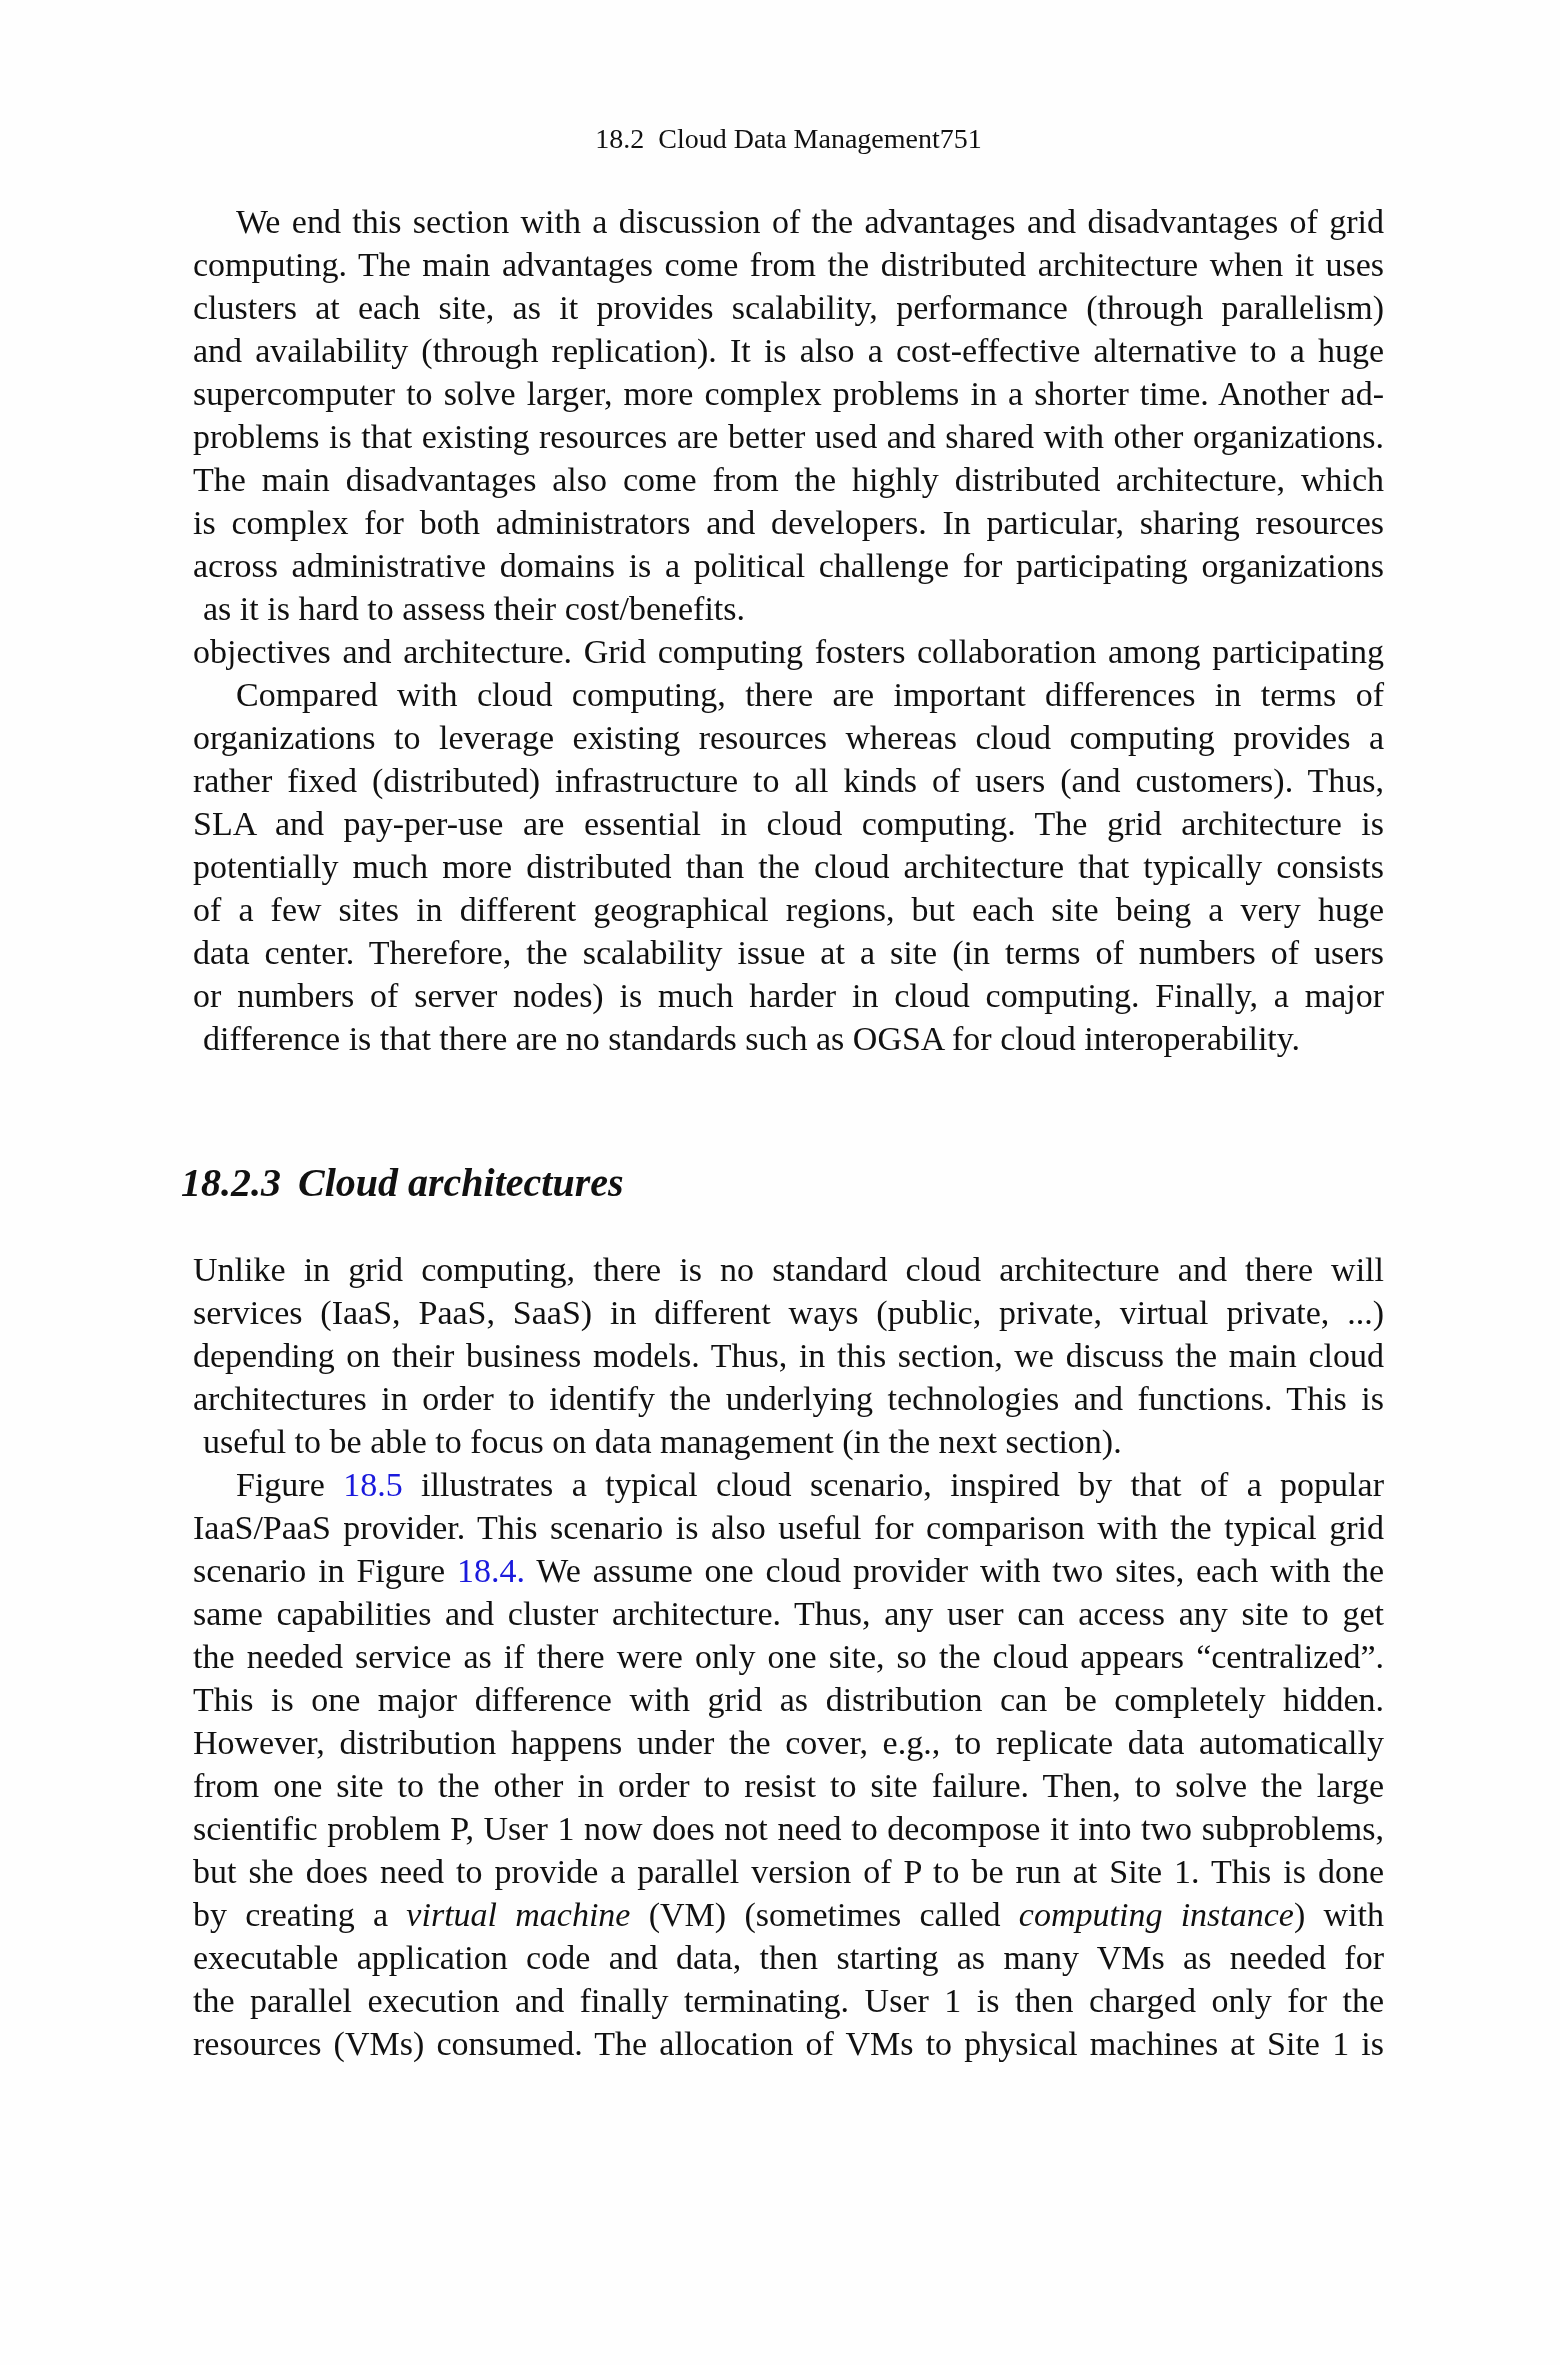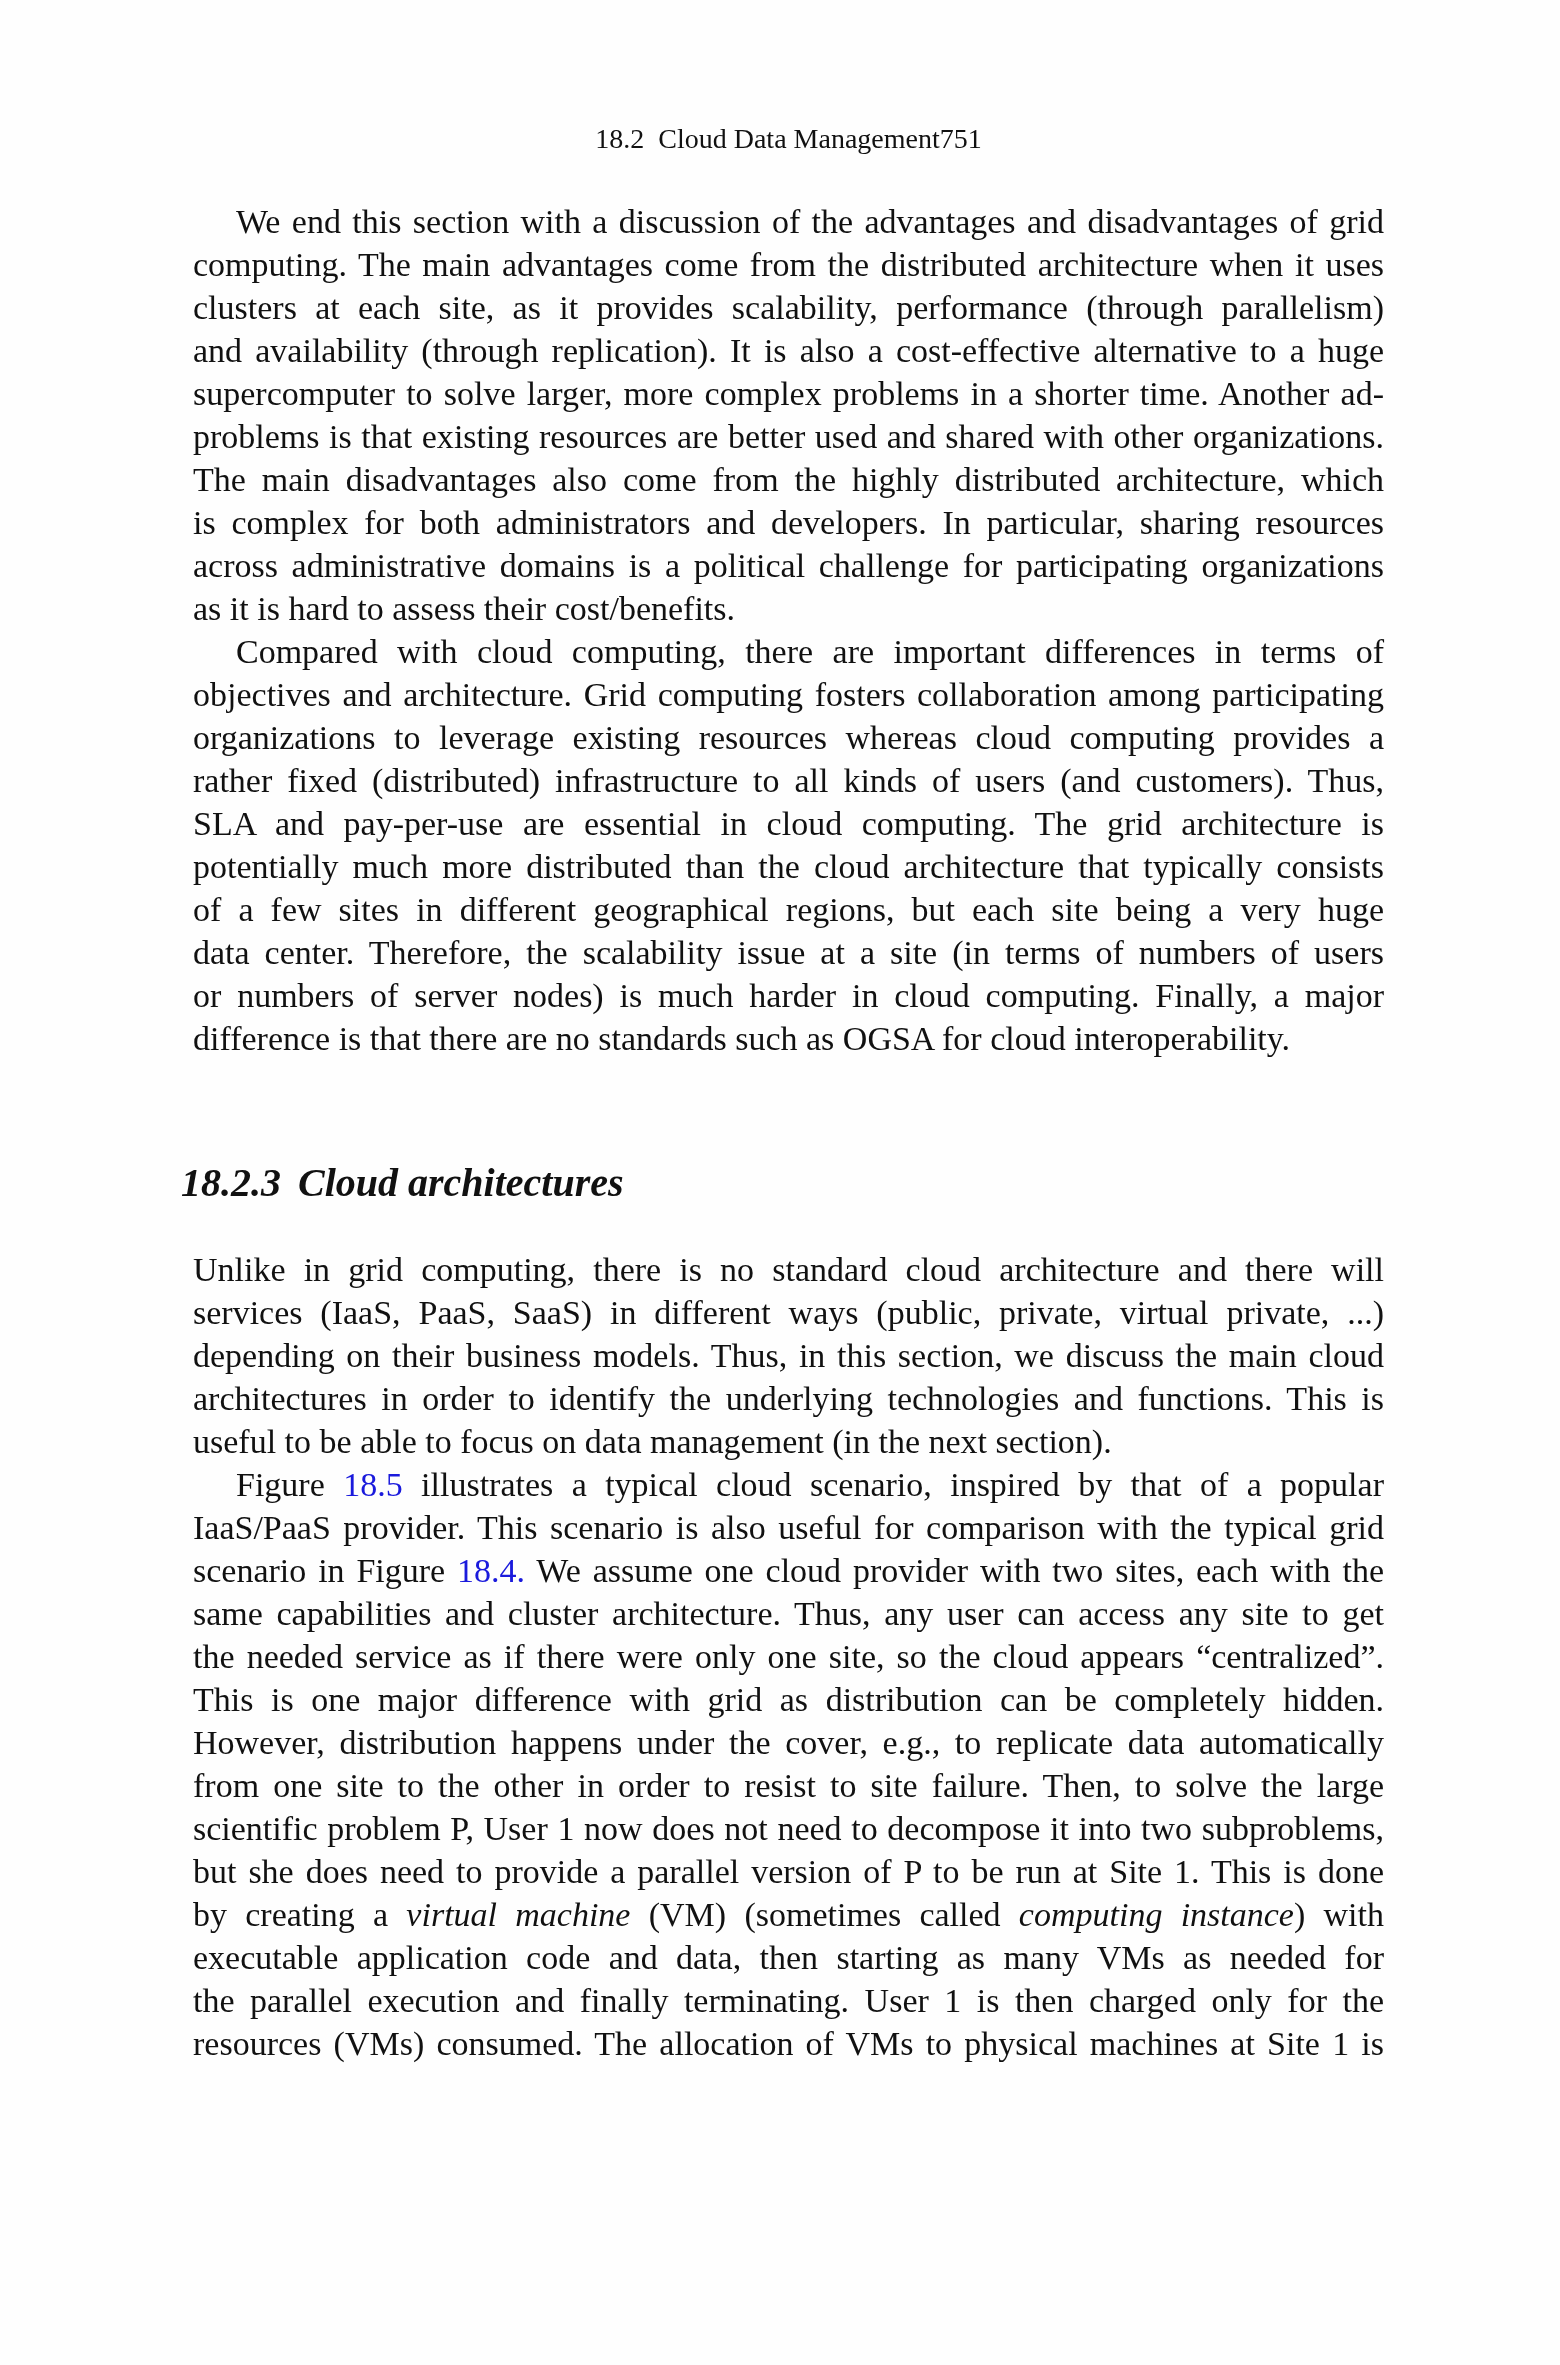--- a/index.html
+++ b/index.html
@@ -2,21 +2,21 @@
 <html style="font-size:12.2px"><head>
 <meta charset="utf-8">
 <style>
   html, body { margin:0; padding:0; background:#fefefe; }
   body { width:1560px; height:2366px; position:relative; overflow:hidden;
          font-family:"Liberation Serif", "DejaVu Serif", serif; color:#111; }
   .running-head { position:absolute; left:194px; top:123px; width:1189px; height:38px;
          font-size:28px; display:flex; justify-content:center; }
   .body-block { position:absolute; left:193px; width:1191px; font-size:34px; line-height:43px; }
   .line { display:block; height:43px; white-space:nowrap; text-align:justify; text-align-last:justify; }
-  .line.last { text-align-last:left; }
+  .line.last { text-align-last:left;margin-left:10px; }
   .line.indent { padding-left:43px; }
   .heading { position:absolute; left:181px; top:1159px; font-size:40px; font-weight:bold; font-style:italic; }
   .heading .num { margin-right:17px; }
   .link { color:#1a1adc; }
   em { font-style:italic; }
 </style>
 </head>
 <body>
 
 <div class="running-head">
@@ -28,22 +28,22 @@
   <span class="line indent">We end this section with a discussion of the advantages and disadvantages of grid</span>
   <span class="line">computing. The main advantages come from the distributed architecture when it uses</span>
   <span class="line">clusters at each site, as it provides scalability, performance (through parallelism)</span>
   <span class="line">and availability (through replication). It is also a cost-effective alternative to a huge</span>
   <span class="line">supercomputer to solve larger, more complex problems in a shorter time. Another ad-</span>
   <span class="line">problems is that existing resources are better used and shared with other organizations.</span>
   <span class="line">The main disadvantages also come from the highly distributed architecture, which</span>
   <span class="line">is complex for both administrators and developers. In particular, sharing resources</span>
   <span class="line">across administrative domains is a political challenge for participating organizations</span>
   <span class="line last">as it is hard to assess their cost/benefits.</span>
+  <span class="line">objectives and architecture. Grid computing fosters collaboration among participating</span>
   <span class="line indent">Compared with cloud computing, there are important differences in terms of</span>
-  <span class="line">objectives and architecture. Grid computing fosters collaboration among participating</span>
   <span class="line">organizations to leverage existing resources whereas cloud computing provides a</span>
   <span class="line">rather fixed (distributed) infrastructure to all kinds of users (and customers). Thus,</span>
   <span class="line">SLA and pay-per-use are essential in cloud computing. The grid architecture is</span>
   <span class="line">potentially much more distributed than the cloud architecture that typically consists</span>
   <span class="line">of a few sites in different geographical regions, but each site being a very huge</span>
   <span class="line">data center. Therefore, the scalability issue at a site (in terms of numbers of users</span>
   <span class="line">or numbers of server nodes) is much harder in cloud computing. Finally, a major</span>
   <span class="line last">difference is that there are no standards such as OGSA for cloud interoperability.</span>
 </div>
 

